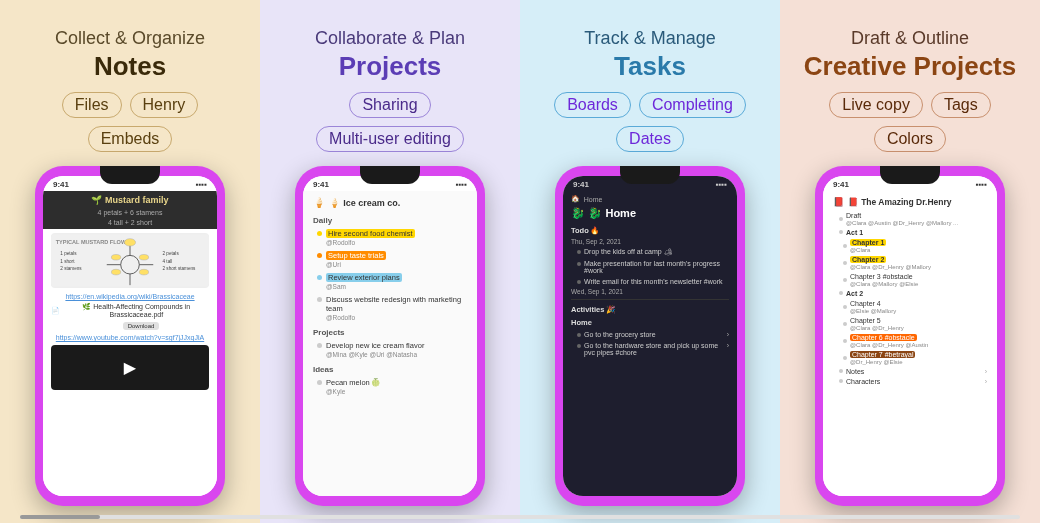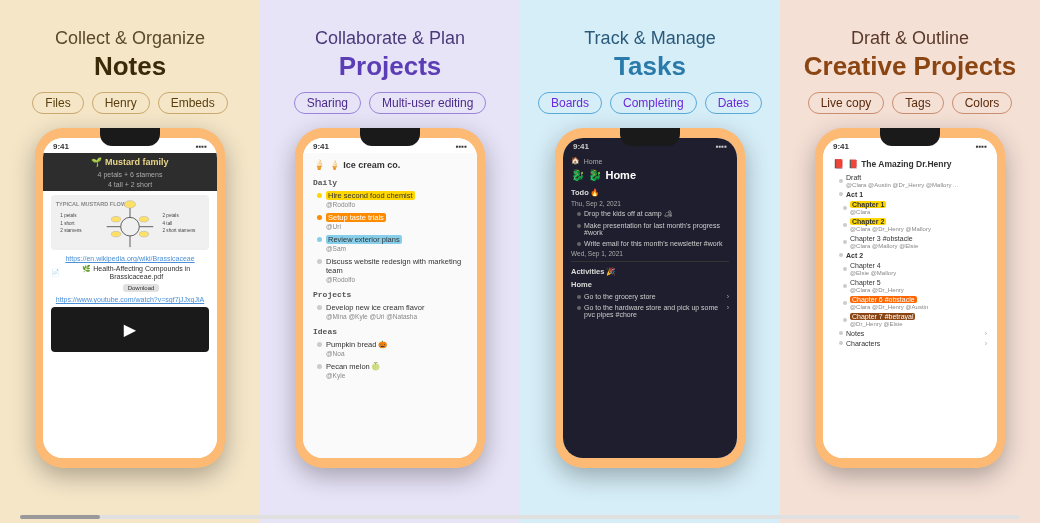--- a/index.html
+++ b/index.html
@@ -54,41 +54,41 @@
       flex-direction: row;
       gap: 8px;
       margin-bottom: 14px;
       flex-wrap: wrap;
       justify-content: center;
     }
 
     .tag {
       border-radius: 20px;
       padding: 3px 12px;
-      font-size: 12px;
+      font-size: 16px;
       font-weight: 500;
       border: 1.5px solid;
     }
 
     .panel-1 .tag { border-color: #c8a96e; color: #5a4010; background: transparent; }
     .panel-2 .tag { border-color: #9b85d8; color: #4a2a8a; background: transparent; }
     .panel-3 .tag { border-color: #5aaad8; color: #6d28d9; background: transparent; }
     .panel-4 .tag { border-color: #c8906e; color: #5a2a0a; background: transparent; }
 
     
     .phone-wrapper {
       width: 190px;
       flex-shrink: 0;
       position: relative;
     }
 
     .phone-outer {
       width: 190px;
       height: 340px;
-      background: #fdba74;
+      background: #d946ef;
       border-radius: 28px;
       padding: 10px 8px;
       box-shadow: 0 8px 24px rgba(0,0,0,0.3);
       position: relative;
     }
 
     .phone-notch {
       width: 60px;
       height: 18px;
       background: #1a1a1a;
@@ -204,21 +204,20 @@
       color: #333;
       display: flex;
       align-items: center;
       gap: 4px;
     }
     .proj-section-label {
       padding: 4px 10px 2px;
       font-weight: 700;
       font-size: 8px;
       color: #555;
-      font-family: Liberation Mono, monospace;
     }
     .proj-item {
       padding: 2px 14px;
       font-size: 7.5px;
       color: #333;
       display: flex;
       align-items: flex-start;
       gap: 4px;
     }
     .proj-item-dot {
@@ -468,27 +467,20 @@
             <div class="proj-item-dot" style="background:#ccc;"></div>
             <div class="proj-item-text">
               <span>Develop new ice cream flavor</span><br>
               <span class="proj-item-user">@Mina @Kyle @Uri @Natasha</span>
             </div>
           </div>
           <div class="proj-section-label">Ideas</div>
           <div class="proj-item">
             <div class="proj-item-dot"></div>
             <div class="proj-item-text">
-              <span>Pumpkin bread 🎃</span><br>
-              <span class="proj-item-user">@Noa</span>
-            </div>
-          </div>
-          <div class="proj-item">
-            <div class="proj-item-dot"></div>
-            <div class="proj-item-text">
               <span>Pecan melon 🍈</span><br>
               <span class="proj-item-user">@Kyle</span>
             </div>
           </div>
         </div>
       </div>
     </div>
   </div>
 </div>
 

